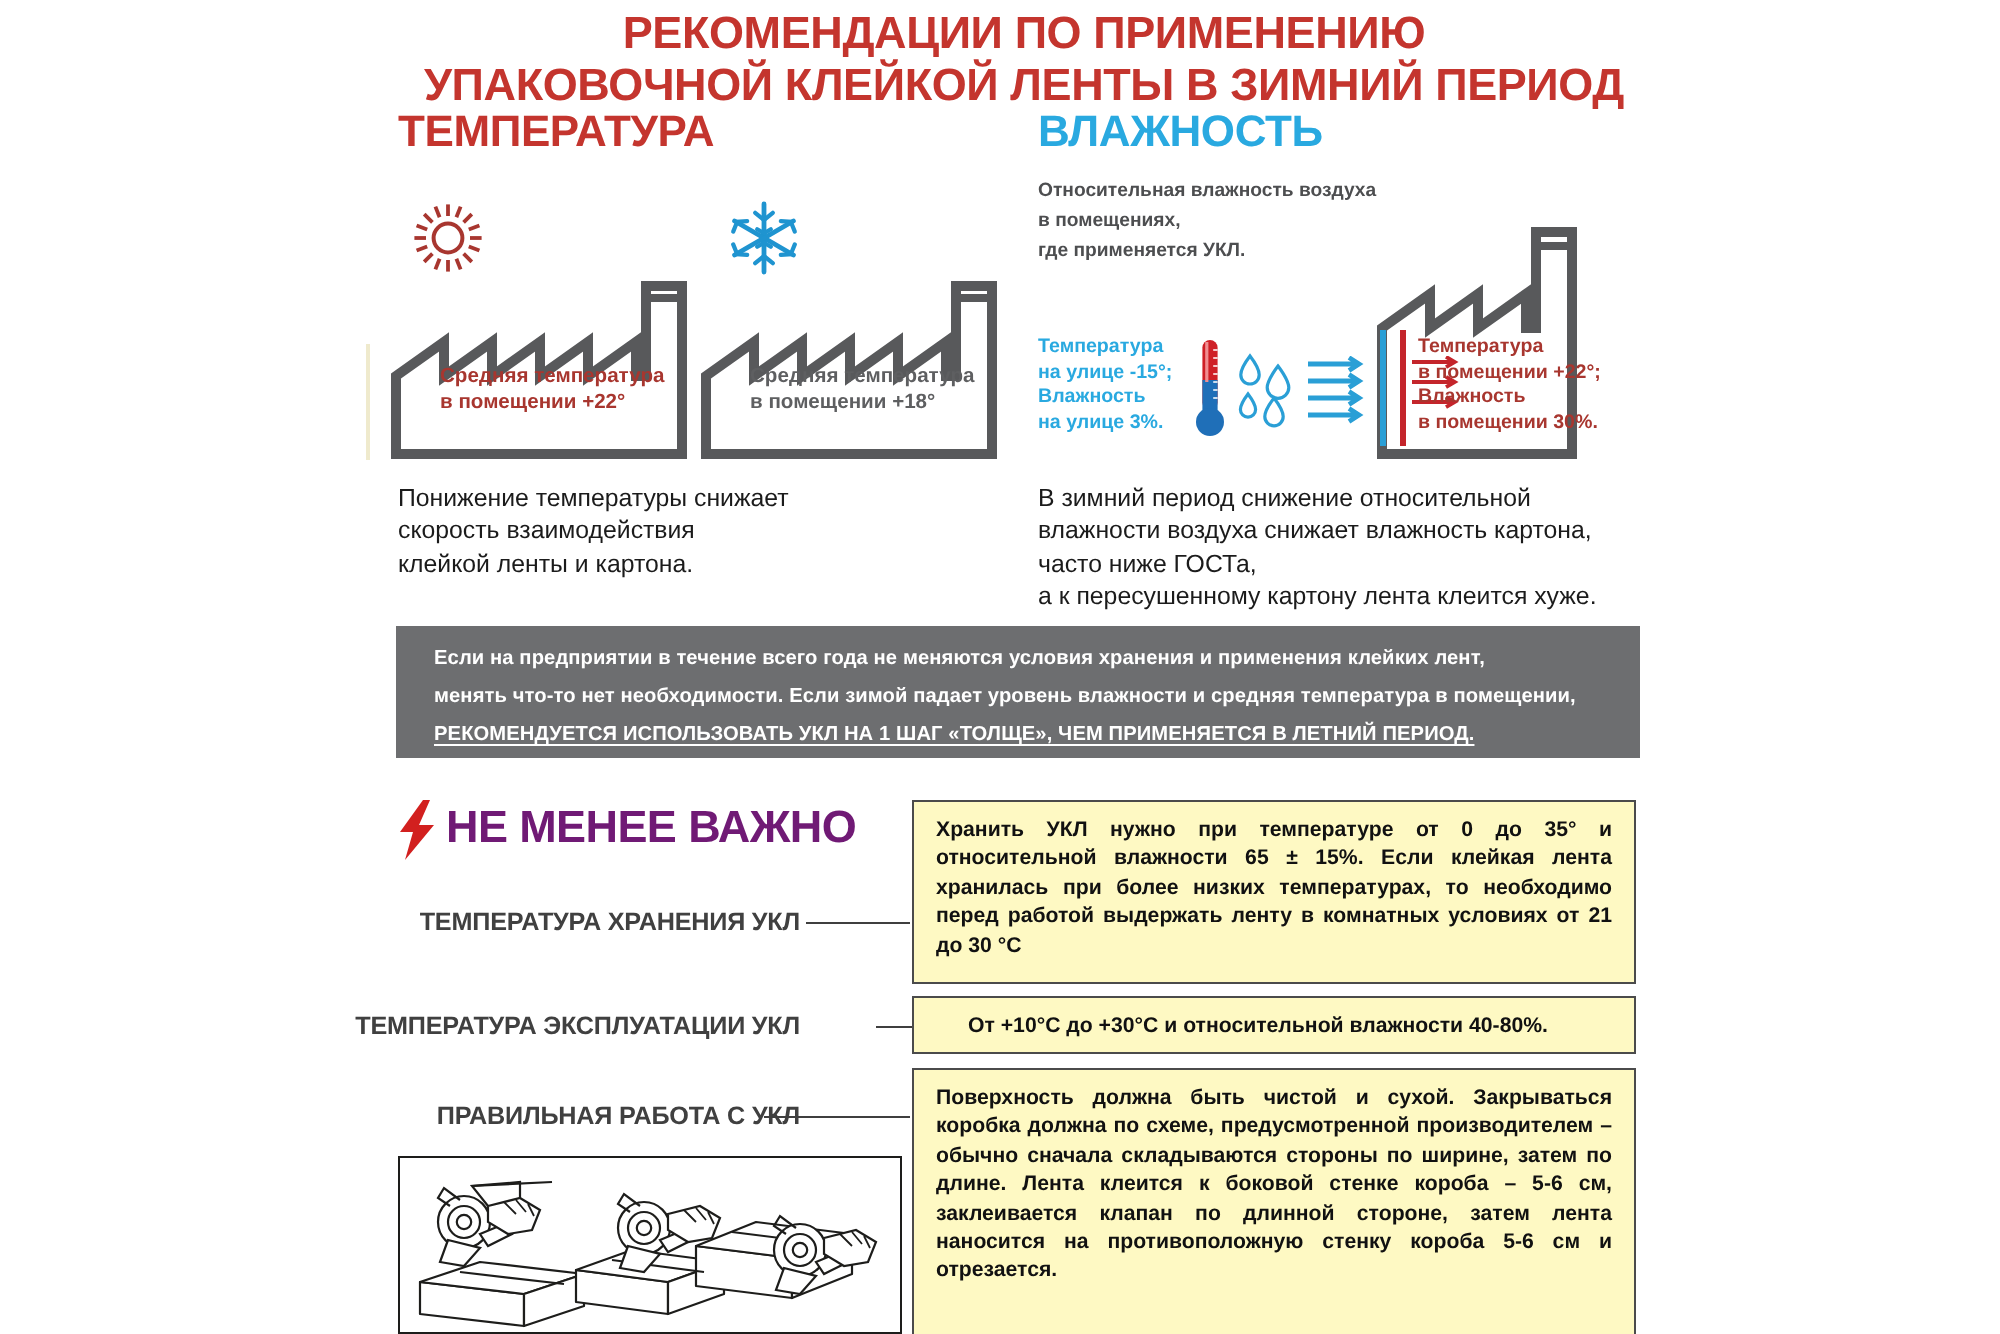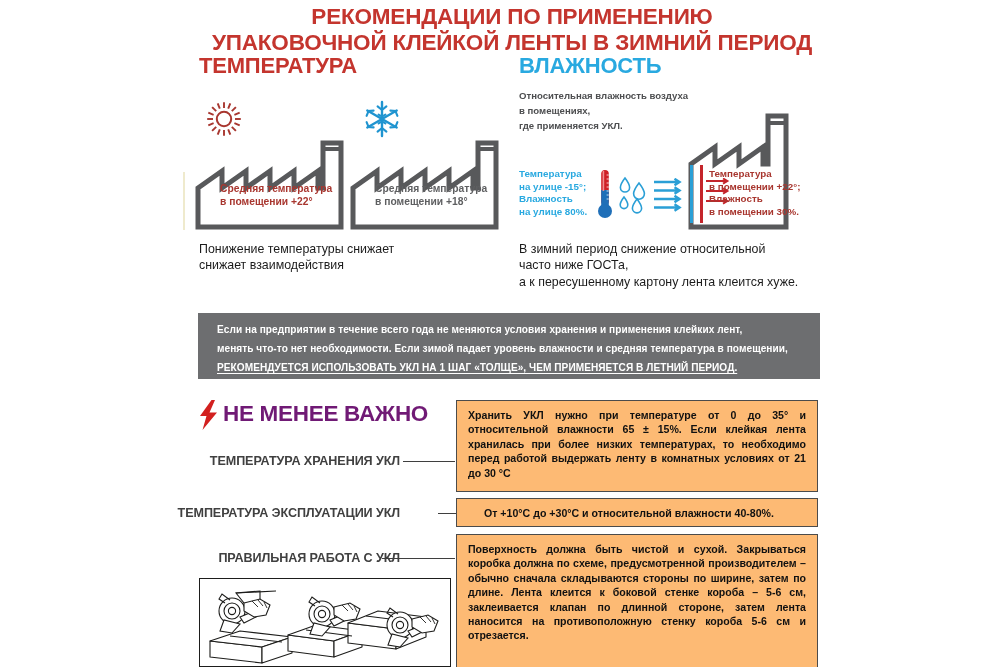--- a/index.html
+++ b/index.html
@@ -88,21 +88,21 @@
   #label-storage{left:120px;top:454px;width:280px;}
   #label-operation{left:120px;top:506px;width:280px;}
   #label-work{left:120px;top:551px;width:280px;}
 
   .connector{background:#3f3f3f;height:1.4px;}
   #conn-1{left:403px;top:461px;width:52px;}
   #conn-2{left:438px;top:513px;width:18px;}
   #conn-3{left:382px;top:558px;width:73px;}
 
   .tbox{
-    position:absolute;border:1.4px solid #4b4b4b;background:#fdba74;
+    position:absolute;border:1.4px solid #4b4b4b;background:#fef9c3;
     box-sizing:border-box;
   }
   .tbox p{
     margin:0;color:#111111;font-size:10.6px;line-height:14.4px;
     font-weight:bold;text-align:justify;
   }
   .tbox p.nojust{text-align:left;}
 
   #box-storage{left:456px;top:400px;width:362px;height:92px;padding:7px 11px 0 11px;}
   #box-operation{left:456px;top:498px;width:362px;height:29px;padding:7px 11px 0 27px;}
@@ -190,41 +190,42 @@
     <line x1="128" y1="12" x2="146" y2="12" stroke="#58595b" stroke-width="4"></line>
   </svg>
 </div>
 <div class="abs factory-label lbl-gray" style="left:375px;top:182px;">
   <div>Средняя температура</div>
   <div>в помещении +18°</div>
 </div>
 
 <div class="abs para" style="left:199px;top:241px;">
   <div>Понижение температуры снижает</div>
-  <div>снижает взаимодействия</div>
+  <div>скорость взаимодействия</div>
+  <div>клейкой ленты и картона.</div>
 </div>
 
 <div class="abs" id="hum-intro">
   <div>Относительная влажность воздуха</div>
   <div>в помещениях,</div>
   <div>где применяется УКЛ.</div>
 </div>
 
 <div class="abs" style="left:688px;top:110px;">
   <svg class="factory" width="140" height="120" viewBox="0 0 140 120">
     <path d="M3 117 L3 54 L27 37 L27 54 L51 37 L51 54 L75 37 L75 54 L80 54 L80 6 L98 6 L98 117 Z" fill="none" stroke="#58595b" stroke-width="5" stroke-linejoin="miter"></path>
     <line x1="80" y1="13" x2="98" y2="13" stroke="#58595b" stroke-width="4"></line>
   </svg>
 </div>
 
 <div class="abs" id="outdoor-label">
   <div>Температура</div>
   <div>на улице -15°;</div>
   <div>Влажность</div>
-  <div>на улице 80%.</div>
+  <div>на улице 3%.</div>
 </div>
 
 <div class="abs" style="left:597px;top:168px;">
   <svg width="16" height="54" viewBox="0 0 16 54">
     <rect x="4.2" y="2" width="7.6" height="35" rx="3.8" fill="#cf2027"></rect>
     <rect x="4.2" y="22" width="7.6" height="16" fill="#1f6fb8"></rect>
     <circle cx="8" cy="43" r="7" fill="#1f6fb8"></circle>
     <rect x="5.6" y="3" width="1.6" height="20" fill="#f08f92"></rect>
     <g stroke="#ffffff" stroke-width="0.9" opacity="0.85">
       <line x1="9.6" y1="7" x2="11.8" y2="7"></line>
@@ -276,20 +277,21 @@
 
 <div class="abs" id="indoor-label">
   <div>Температура</div>
   <div>в помещении +22°;</div>
   <div>Влажность</div>
   <div>в помещении 30%.</div>
 </div>
 
 <div class="abs para" style="left:519px;top:241px;">
   <div>В зимний период снижение относительной</div>
+  <div>влажности воздуха снижает влажность картона,</div>
   <div>часто ниже ГОСТа,</div>
   <div>а к пересушенному картону лента клеится хуже.</div>
 </div>
 
 <div class="abs" id="gray-banner">
   <p id="banner-line-1">Если на предприятии в течение всего года не меняются условия хранения и применения клейких лент,</p>
   <p id="banner-line-2">менять что-то нет необходимости. Если зимой падает уровень влажности и средняя температура в помещении,</p>
   <p id="banner-line-3">РЕКОМЕНДУЕТСЯ ИСПОЛЬЗОВАТЬ УКЛ НА 1 ШАГ «ТОЛЩЕ», ЧЕМ ПРИМЕНЯЕТСЯ В ЛЕТНИЙ ПЕРИОД.</p>
 </div>
 

